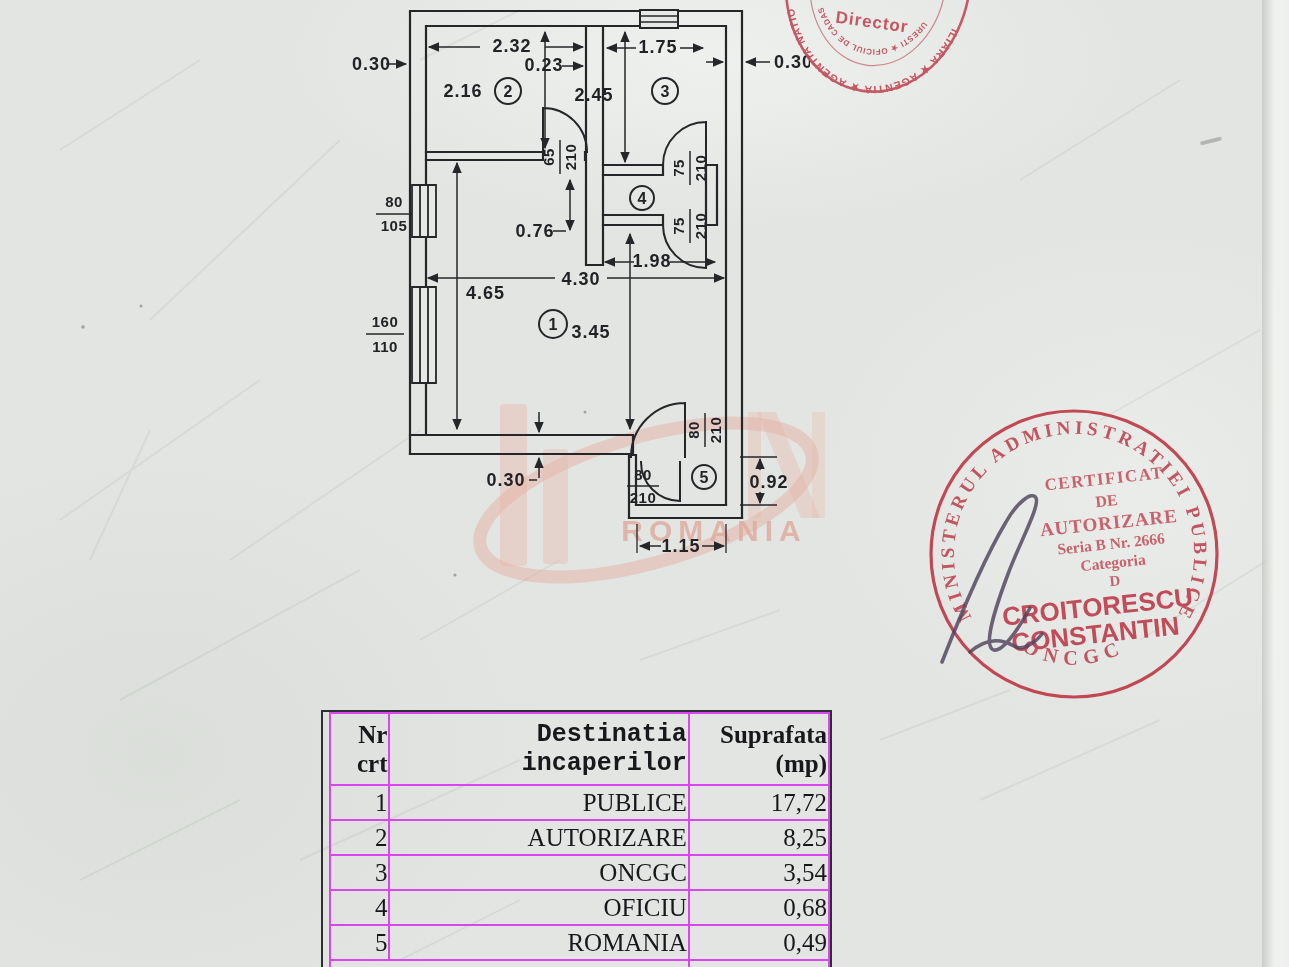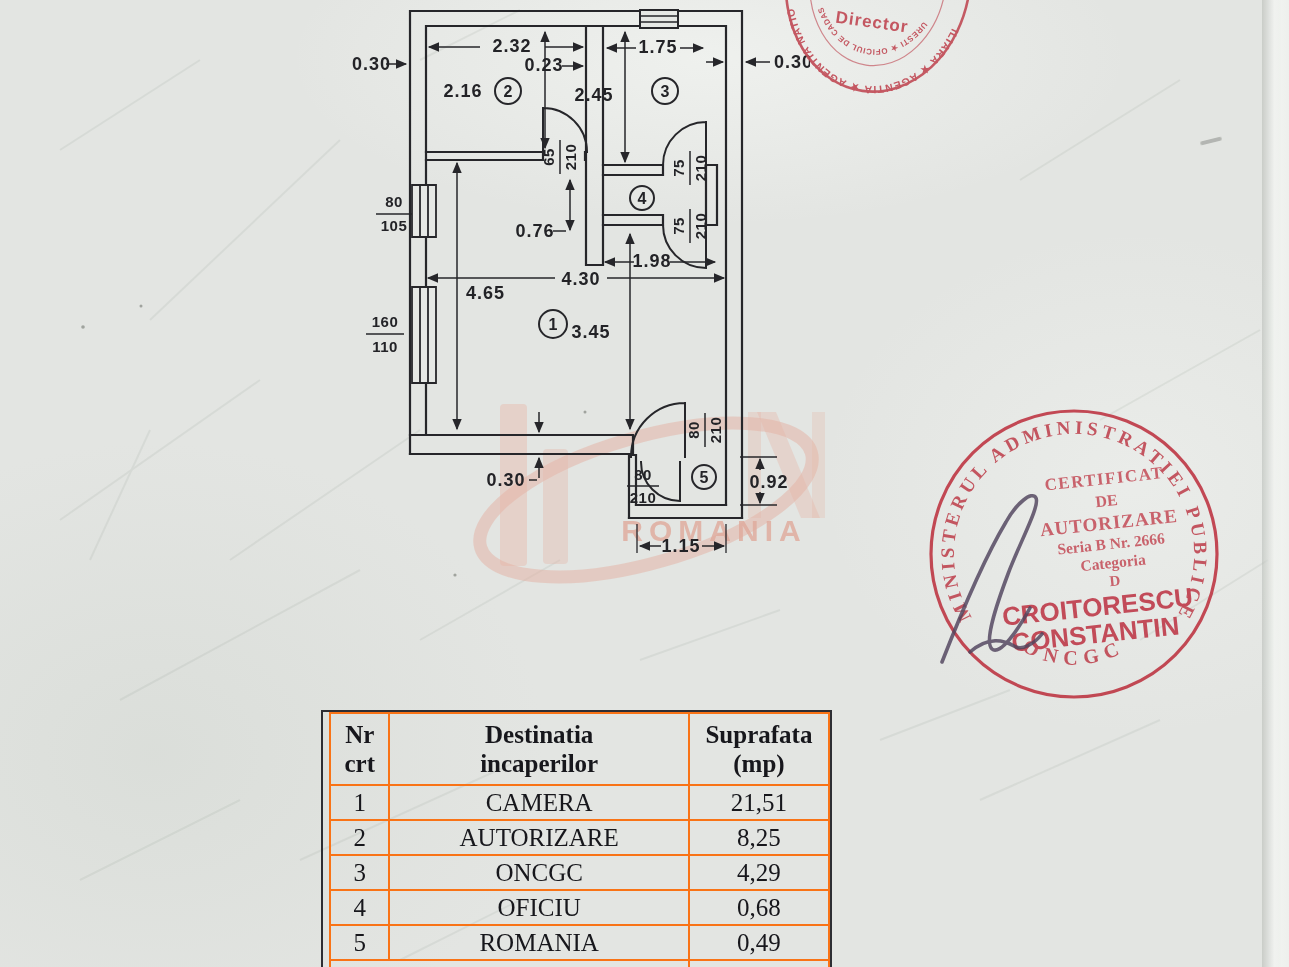--- a/index.html
+++ b/index.html
@@ -25,25 +25,25 @@
   #plan .frac{font-size:15px;letter-spacing:.5px;}
   #plan .rn{font-size:16px;}
   .st{fill:#c04a55;}
   #stamp-oval text, #stamp-round text{font-weight:700;}
   #tablewrap{
     position:absolute;left:321px;top:710px;width:501px;
     border:2.5px solid #2e2e33;padding:0 0 7px 6px;
     color:#17171c;font-family:"Liberation Serif", serif;
   }
   #tablewrap table{border-collapse:collapse;width:100%;}
-  #tablewrap td{border:2px solid #f97316;text-align:center;vertical-align:middle;}
+  #tablewrap td{border:2px solid #d946ef;text-align:right;vertical-align:middle;}
   #tablewrap tr.hdr td{font-weight:700;font-size:25px;line-height:1.18;height:68px;}
   #tablewrap tr.row td{font-size:25px;height:31px;}
   #tablewrap tr.total td{font-size:26px;font-weight:700;font-style:italic;height:33px;}
-  .c-nr{width:55px;} .c-name{width:293px;} .c-area{width:135px;margin-left:17px;}
+  .c-nr{width:55px;} .c-name{width:293px;font-family:Liberation Mono, monospace;} .c-area{width:135px;margin-left:17px;}
   #edge{
     position:absolute;left:1262px;top:0;width:27px;height:967px;
     background:linear-gradient(90deg, rgba(176,181,175,.5) 0%, rgba(240,242,239,.95) 45%, #eef0ed 100%);
   }
 </style>
 </head>
 <body>
 
 <svg id="bg" width="1289" height="967" viewBox="0 0 1289 967">
   <g stroke="#8f9a90" stroke-width="2" opacity="0.14" fill="none">
@@ -252,32 +252,32 @@
         <span>Destinatia</span><br>
         <span>incaperilor</span>
       </td>
       <td class="c-area">
         <span>Suprafata</span><br>
         <span>(mp)</span>
       </td>
     </tr>
     <tr class="row">
       <td>1</td>
-      <td>CAMERA</td>
-      <td>21,51</td>
+      <td>PUBLICE</td>
+      <td>17,72</td>
     </tr>
     <tr class="row">
       <td>2</td>
       <td>AUTORIZARE</td>
       <td>8,25</td>
     </tr>
     <tr class="row">
       <td>3</td>
       <td>ONCGC</td>
-      <td>4,29</td>
+      <td>3,54</td>
     </tr>
     <tr class="row">
       <td>4</td>
       <td>OFICIU</td>
       <td>0,68</td>
     </tr>
     <tr class="row">
       <td>5</td>
       <td>ROMANIA</td>
       <td>0,49</td>

